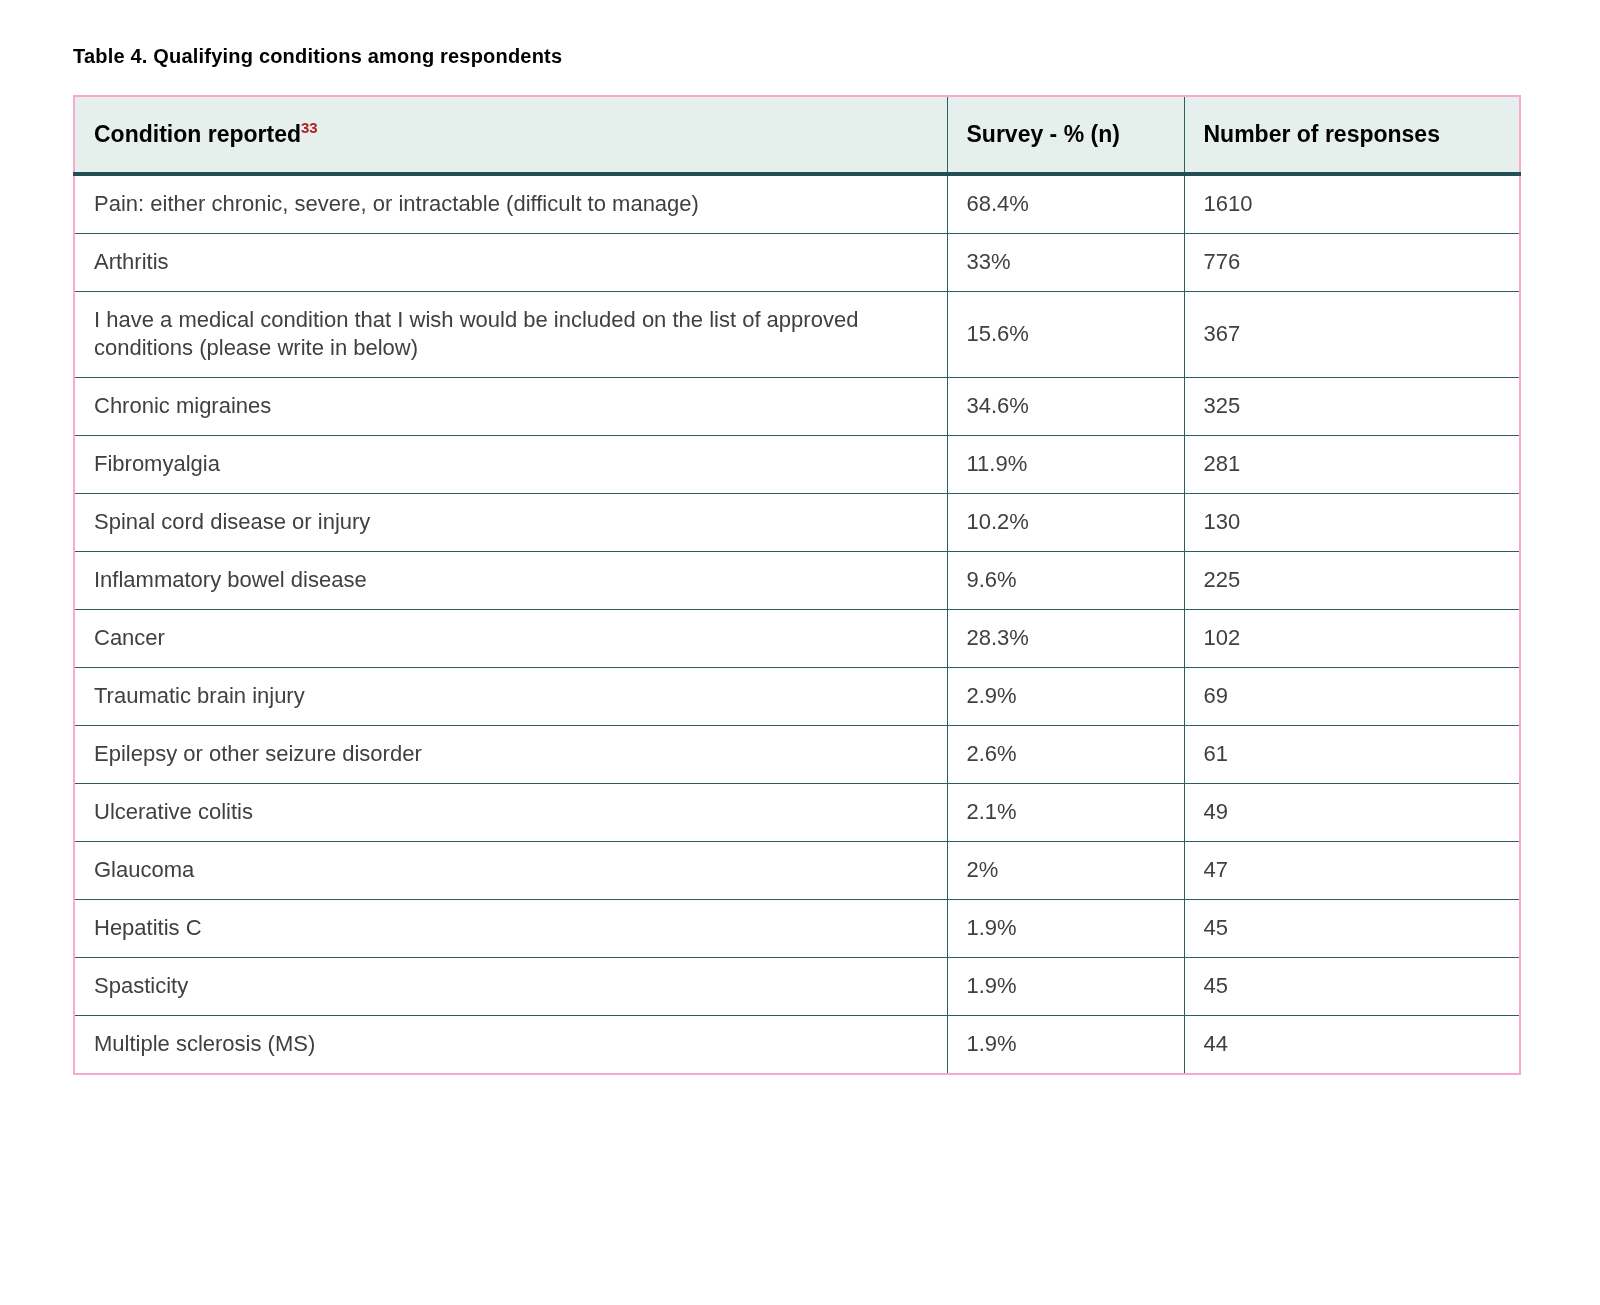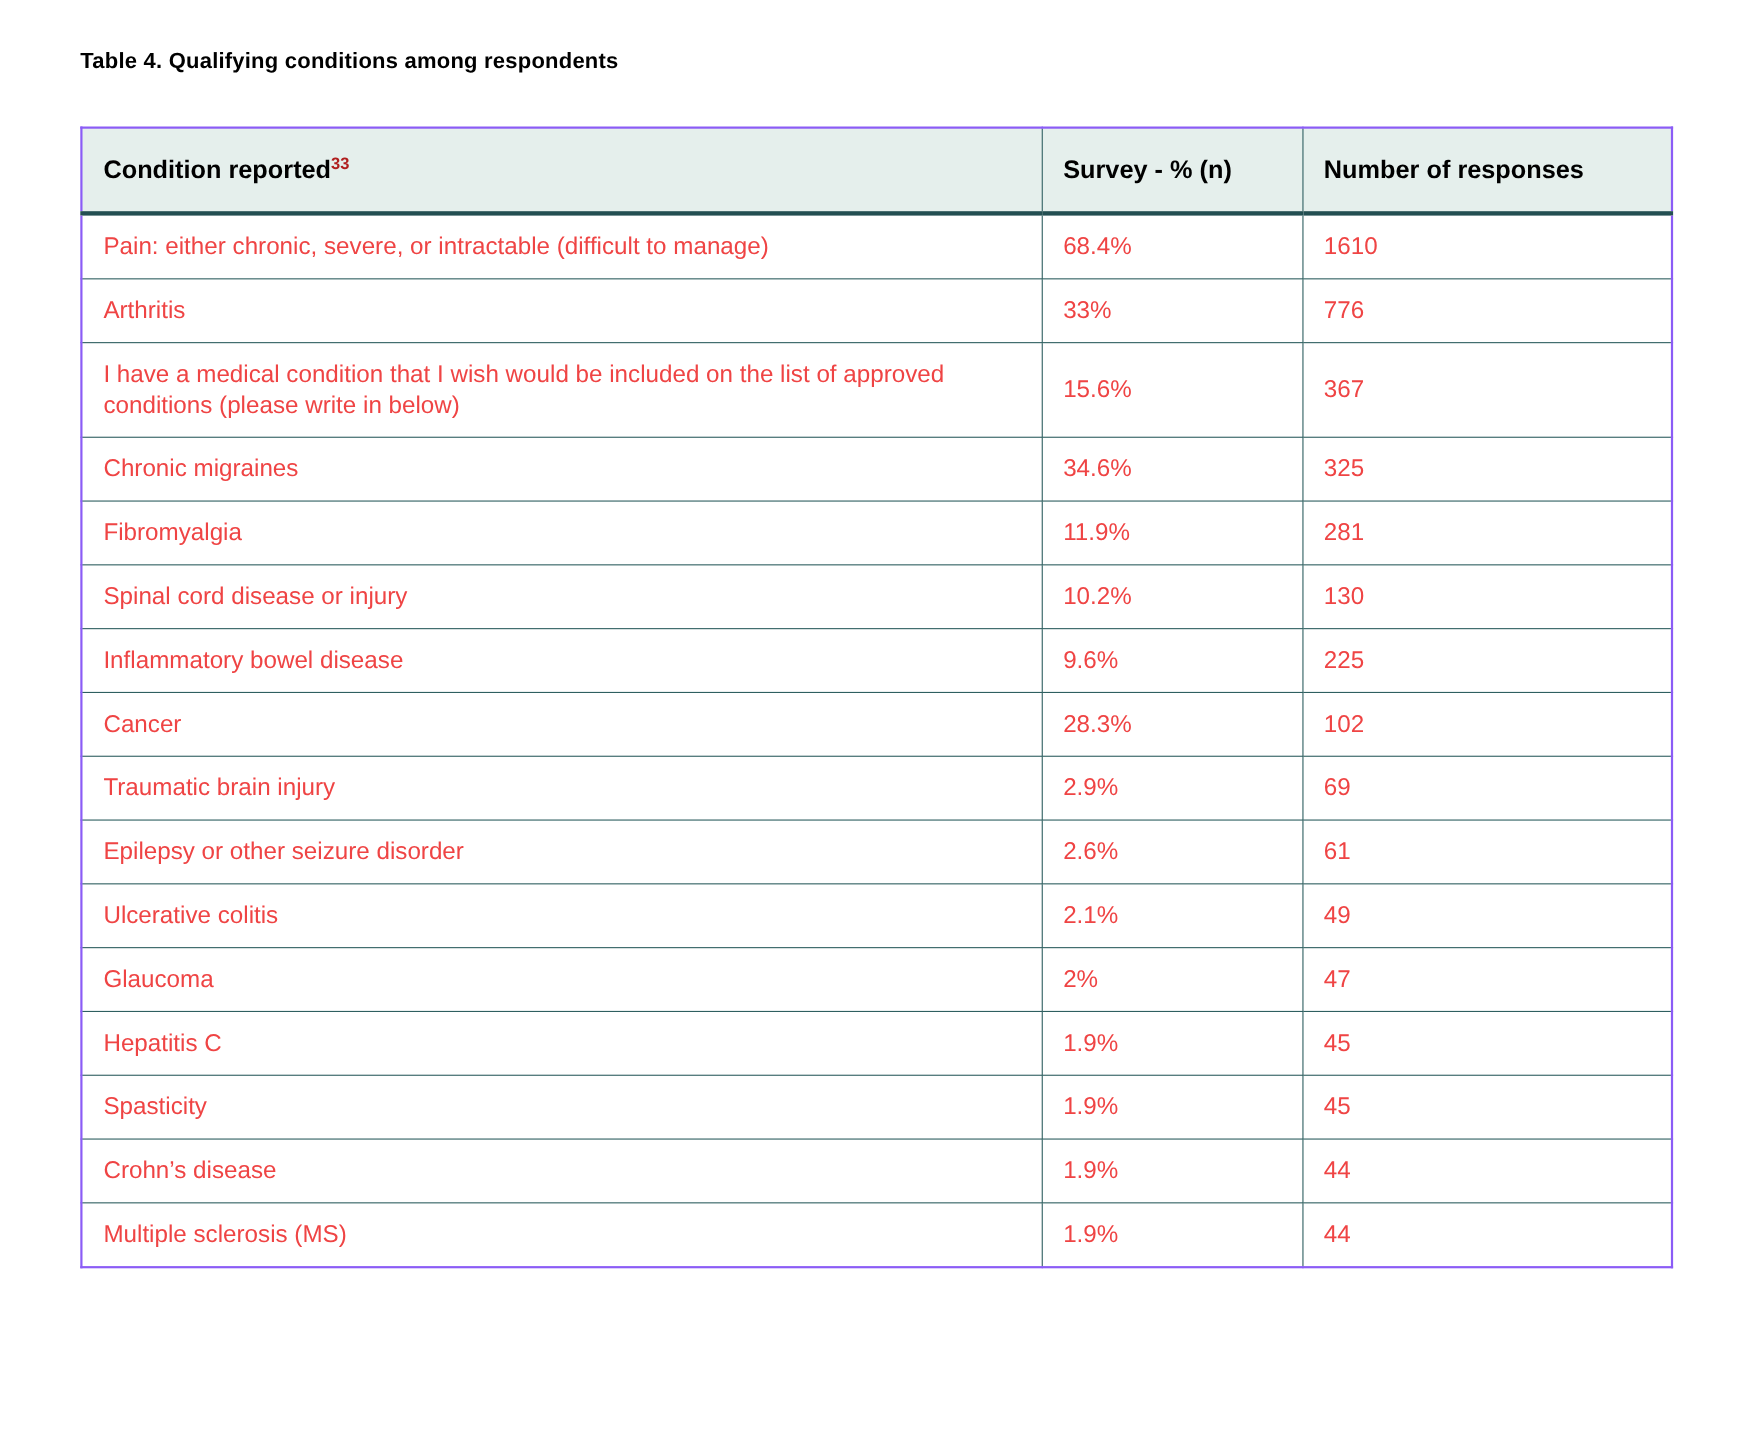--- a/index.html
+++ b/index.html
@@ -36,35 +36,34 @@
 
   table.cond-table th,
   table.cond-table td {
     border: 1px solid #2e5f60;
     text-align: left;
     vertical-align: middle;
     box-sizing: border-box;
   }
   
   table.cond-table {
-    border: 2px solid #8b5cf6;
-    margin-top: 20px;
+    border: 2px solid #f9a8d4;
   }
   table.cond-table thead th {
     background: #e5efec;
     font-size: 23px;
     font-weight: bold;
     color: #000000;
     padding: 24px 19px;
     border-bottom: 4px solid #234f52;
   }
   table.cond-table tbody td {
     font-size: 22px;
     line-height: 28px;
-    color: #ef4444;
+    color: #404040;
     padding: 14px 19px 15px 19px;
     background: #ffffff;
   }
   sup.footnote {
     color: #b01f1f;
     font-size: 15px;
     font-weight: bold;
     vertical-align: super;
     line-height: 0;
   }
@@ -153,24 +152,19 @@
     <td>Hepatitis C</td>
     <td>1.9%</td>
     <td>45</td>
   </tr>
         <tr>
     <td>Spasticity</td>
     <td>1.9%</td>
     <td>45</td>
   </tr>
         <tr>
-    <td>Crohn’s disease</td>
-    <td>1.9%</td>
-    <td>44</td>
-  </tr>
-        <tr>
     <td>Multiple sclerosis (MS)</td>
     <td>1.9%</td>
     <td>44</td>
   </tr>
       </tbody>
   </table>
 </div>
 
 </body></html>

